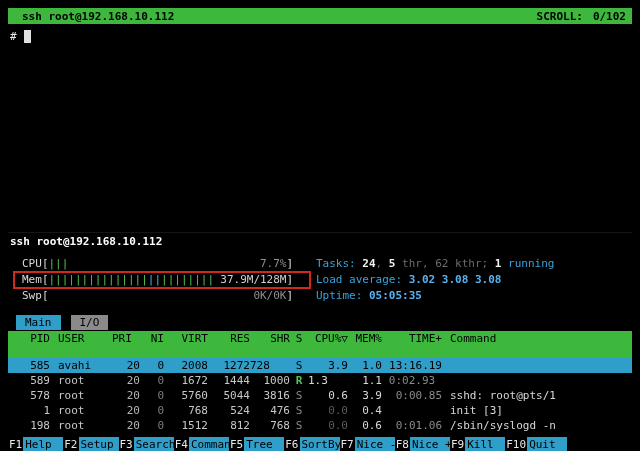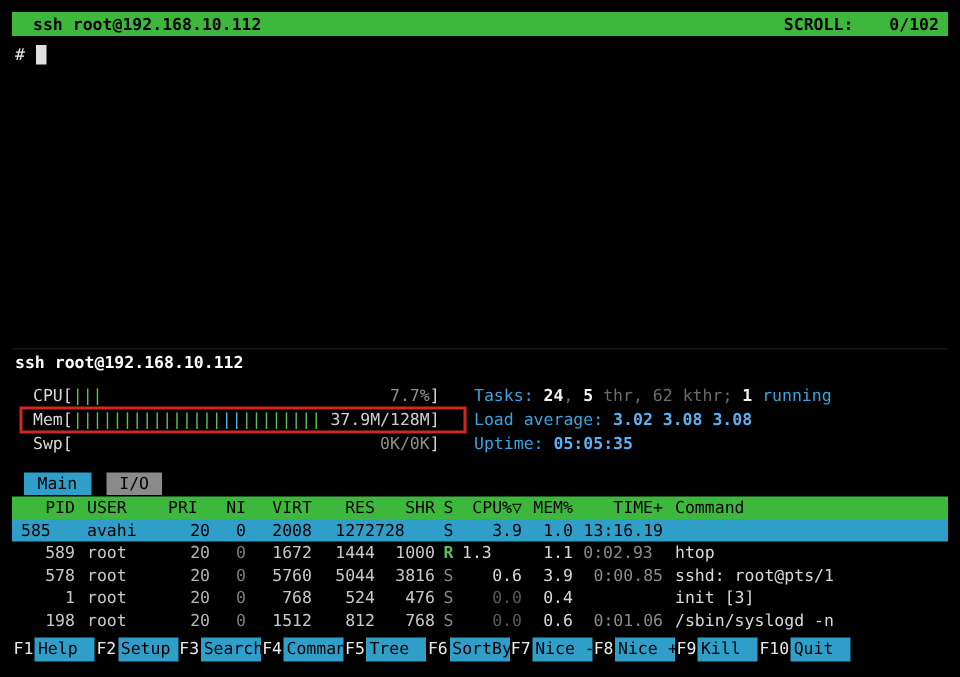--- a/index.html
+++ b/index.html
@@ -7,21 +7,21 @@
   }
   *{margin:0;padding:0;box-sizing:border-box;}
   html,body{background:#000;}
   body{width:640px;height:451px;position:relative;overflow:hidden;
        font-family:"DejaVu Sans Mono", monospace;font-size:11px;color:#c8c8c8;}
   .screen{position:absolute;inset:0;padding:8px;}
 
   
   .tmux-bar{height:16px;background:var(--green);color:#000;font-weight:bold;
             display:flex;align-items:center;justify-content:space-between;padding:0 6px 0 14px;}
-  .tb-scroll-val{margin-left:24px;}
+  .tb-scroll-val{margin-left:10px;}
 
   
   .term-body{height:208px;padding:6px 0 0 2px;}
   .prompt{color:#e8e8e8;}
   .cursor{display:inline-block;width:7px;height:13px;background:#e0e0e0;margin-left:7px;vertical-align:text-bottom;}
 
   
   .pane-title{height:17px;display:flex;align-items:center;color:#ffffff;font-weight:bold;
               padding-left:2px;border-top:1px solid #161616;}
 
@@ -40,21 +40,21 @@
   .seg-lab{color:var(--lab);}
   .seg-b{color:#f2f2f2;font-weight:bold;}
   .seg-dim{color:#6b6b6b;}
   .seg-bb{color:var(--bb);font-weight:bold;}
 
   .tabs{height:16px;margin-top:10px;padding-left:8px;display:flex;gap:10px;}
   .tab{padding:0 9px;color:#000;height:15px;line-height:15px;}
   .tab.active{background:var(--cyanbg);}
   .tab.inactive{background:#8a8a8a;}
 
-  .phead{display:flex;height:15px;line-height:15px;background:var(--green);color:#000;padding-left:6px;}
+  .phead{display:flex;height:27px;line-height:15px;background:var(--green);color:#000;padding-left:6px;}
   .prow{display:flex;height:15px;line-height:15px;padding-left:6px;}
   .cell{display:block;white-space:pre;overflow:hidden;}
   .prow .c-pri{color:#b5b5b5;}
   .prow .c-ni{color:#7d7d7d;}
   .prow .c-time{color:#8a8a8a;}
   .prow .c-s{color:#8a8a8a;}
   .prow .c-s.state-R{color:#58c158;font-weight:bold;}
   .prow .cell.zero{color:#5a5a5a;}
   .prow .c-cmd,.prow .c-cpu,.prow .c-mem{color:#d8d8d8;}
   .prow.selected{background:var(--cyanbg);}
@@ -107,21 +107,21 @@
         <span class="cell c-res" style="width: 42px; text-align: right;">RES</span>
         <span class="cell c-shr" style="width: 40px; text-align: right;">SHR</span>
         <span class="cell c-s" style="width: 18px; text-align: center;">S</span>
         <span class="cell c-cpu" style="width: 40px; text-align: right;">CPU%▽</span>
         <span class="cell c-mem" style="width: 34px; text-align: right;">MEM%</span>
         <span class="cell c-time" style="width: 60px; text-align: right;">TIME+</span>
         <span class="cell c-cmd" style="flex: 1 1 0%; text-align: left; padding-left: 8px;">Command</span>
       </div>
     <div class="pbody">
         <div class="prow selected">
-          <span class="cell c-pid" style="width: 36px; text-align: left;">585</span>
+          <span class="cell c-pid" style="width: 36px; text-align: right;">585</span>
           <span class="cell c-user" style="width: 62px; text-align: left; padding-left: 8px;">avahi</span>
           <span class="cell c-pri" style="width: 28px; text-align: right;">20</span>
           <span class="cell c-ni" style="width: 24px; text-align: right;">0</span>
           <span class="cell c-virt" style="width: 44px; text-align: right;">2008</span>
           <span class="cell c-res" style="width: 42px; text-align: right;">1272</span>
           <span class="cell c-shr" style="width: 40px; ">728</span>
           <span class="cell c-s state-S" style="width: 18px; text-align: center;">S</span>
           <span class="cell c-cpu" style="width: 40px; text-align: right;">3.9</span>
           <span class="cell c-mem" style="width: 34px; text-align: right;">1.0</span>
           <span class="cell c-time" style="width: 60px; text-align: right;">13:16.19</span>
@@ -131,21 +131,20 @@
           <span class="cell c-user" style="width: 62px; text-align: left; padding-left: 8px;">root</span>
           <span class="cell c-pri" style="width: 28px; text-align: right;">20</span>
           <span class="cell c-ni" style="width: 24px; text-align: right;">0</span>
           <span class="cell c-virt" style="width: 44px; text-align: right;">1672</span>
           <span class="cell c-res" style="width: 42px; text-align: right;">1444</span>
           <span class="cell c-shr" style="width: 40px; text-align: right;">1000</span>
           <span class="cell c-s state-R" style="width: 18px; text-align: center;">R</span>
           <span class="cell c-cpu" style="width: 40px; text-align: left;">1.3</span>
           <span class="cell c-mem" style="width: 34px; text-align: right;">1.1</span>
           <span class="cell c-time" style="width: 60px; text-align: center;">0:02.93</span>
-          <span class="cell c-cmd" style="flex: 1 1 0%; text-align: left; padding-left: 8px;">htop</span>
         </div>
         <div class="prow">
           <span class="cell c-pid" style="width: 36px; text-align: right;">578</span>
           <span class="cell c-user" style="width: 62px; text-align: left; padding-left: 8px;">root</span>
           <span class="cell c-pri" style="width: 28px; text-align: right;">20</span>
           <span class="cell c-ni" style="width: 24px; text-align: right;">0</span>
           <span class="cell c-virt" style="width: 44px; text-align: right;">5760</span>
           <span class="cell c-res" style="width: 42px; text-align: right;">5044</span>
           <span class="cell c-shr" style="width: 40px; text-align: right;">3816</span>
           <span class="cell c-s state-S" style="width: 18px; text-align: center;">S</span>

